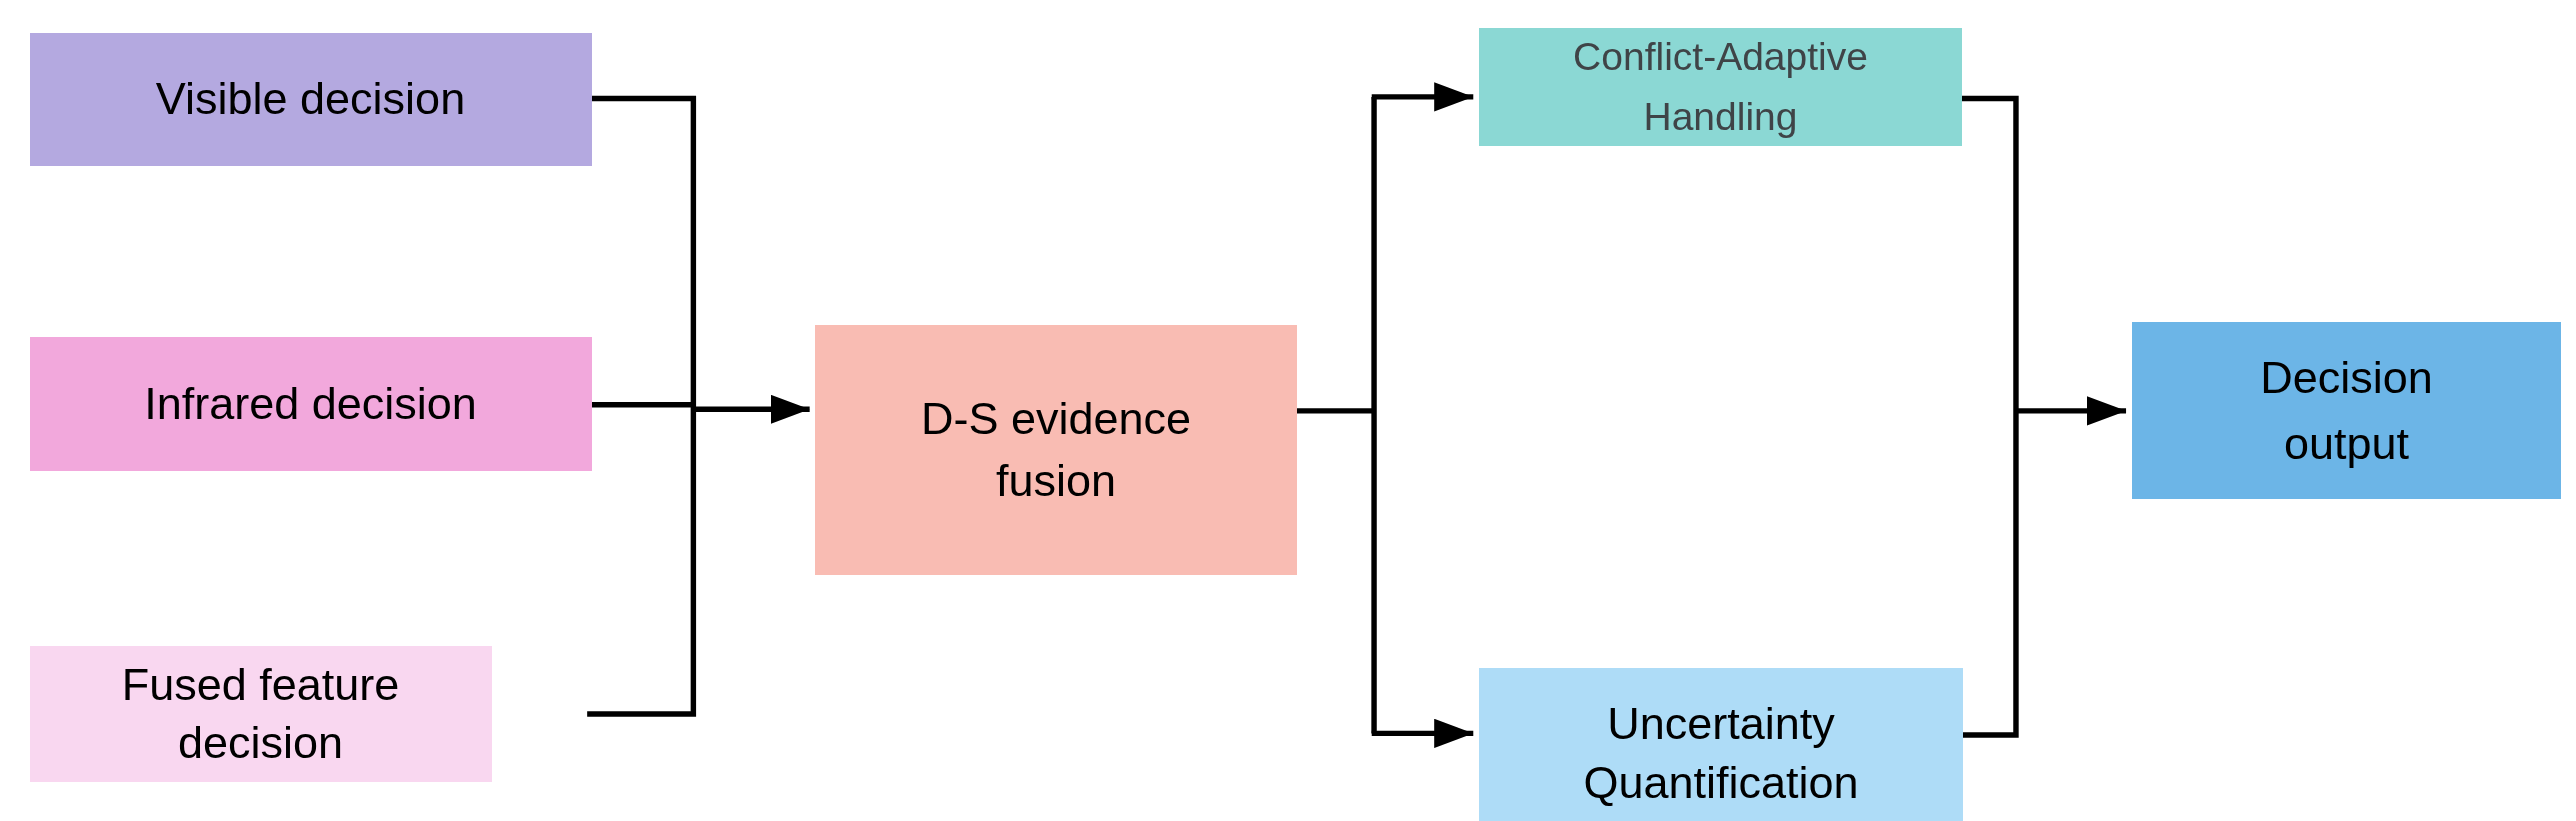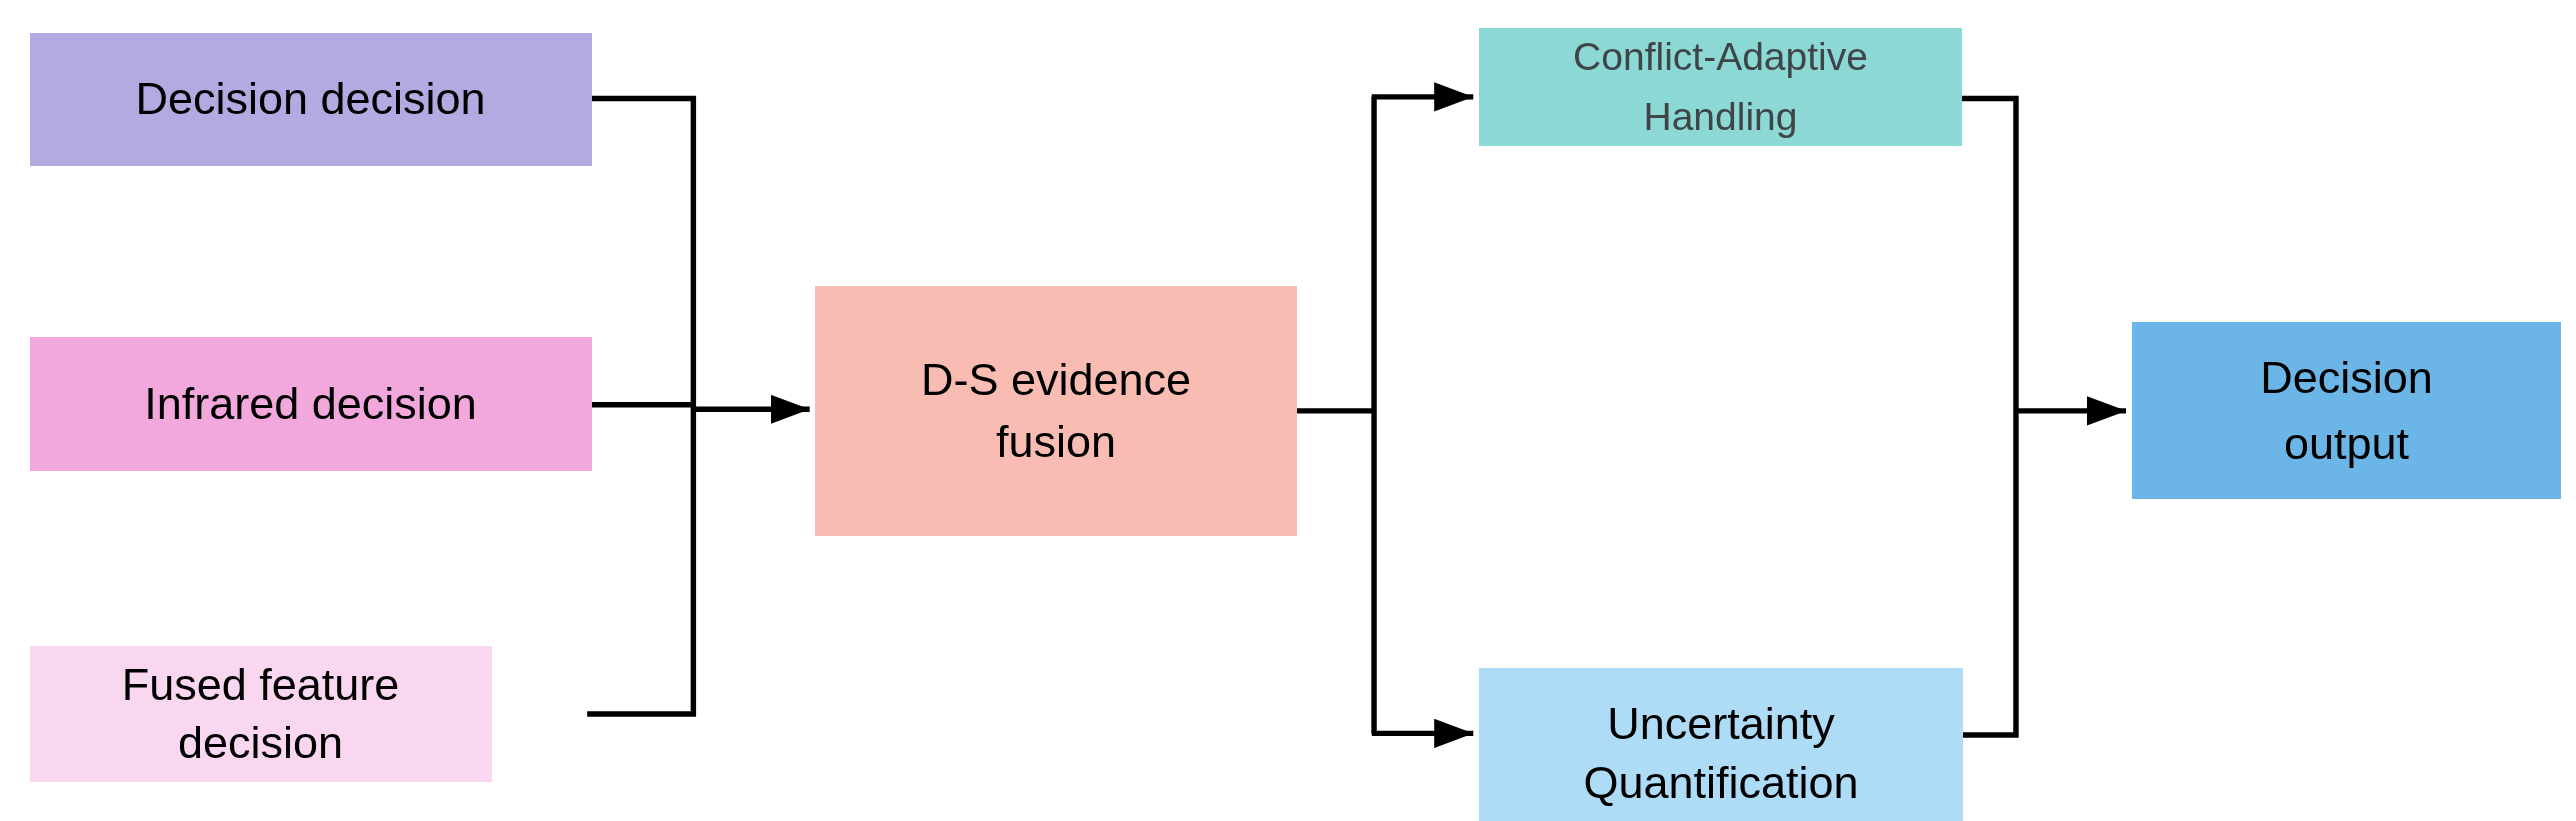--- a/index.html
+++ b/index.html
@@ -55,33 +55,33 @@
     <path d="M1769 125 H1900" fill="none" stroke-width="7" marker-end="url(#arrow)" stroke="#000000"></path>
 
     <path d="M1769 946 H1900" fill="none" stroke-width="7" marker-end="url(#arrow)" stroke="#000000"></path>
 
     <path d="M2530 127 H2600 V948 H2531" fill="none" stroke-width="7" stroke="#000000"></path>
 
     <path d="M2600 530 H2742" fill="none" stroke-width="7" marker-end="url(#arrow)" stroke="#000000"></path>
   </svg>
 
   <div class="node node-visible" style="background: rgb(180, 169, 224); color: rgb(0, 0, 0);">
-    <span class="label">Decision decision</span>
+    <span class="label">Visible decision</span>
   </div>
 
   <div class="node node-infrared" style="background: rgb(242, 168, 220); color: rgb(0, 0, 0);">
     <span class="label">Infrared decision</span>
   </div>
 
   <div class="node node-fused" style="background: rgb(249, 215, 240); color: rgb(0, 0, 0);">
     <span class="label">Fused feature
 decision</span>
   </div>
 
-  <div class="node node-fusion" style="background: rgb(249, 188, 179); color: rgb(0, 0, 0);">
+  <div class="node node-fusion" style="background: rgb(249, 188, 179); color: rgb(0, 0, 0); margin-top: 39px;">
     <span class="label">D-S evidence
 fusion</span>
   </div>
 
   <div class="node node-conflict" style="background: rgb(139, 216, 212); color: rgb(63, 68, 71);">
     <span class="label">Conflict-Adaptive
 Handling</span>
   </div>
 
   <div class="node node-uncertainty" style="background: rgb(174, 220, 247); color: rgb(0, 0, 0);">

